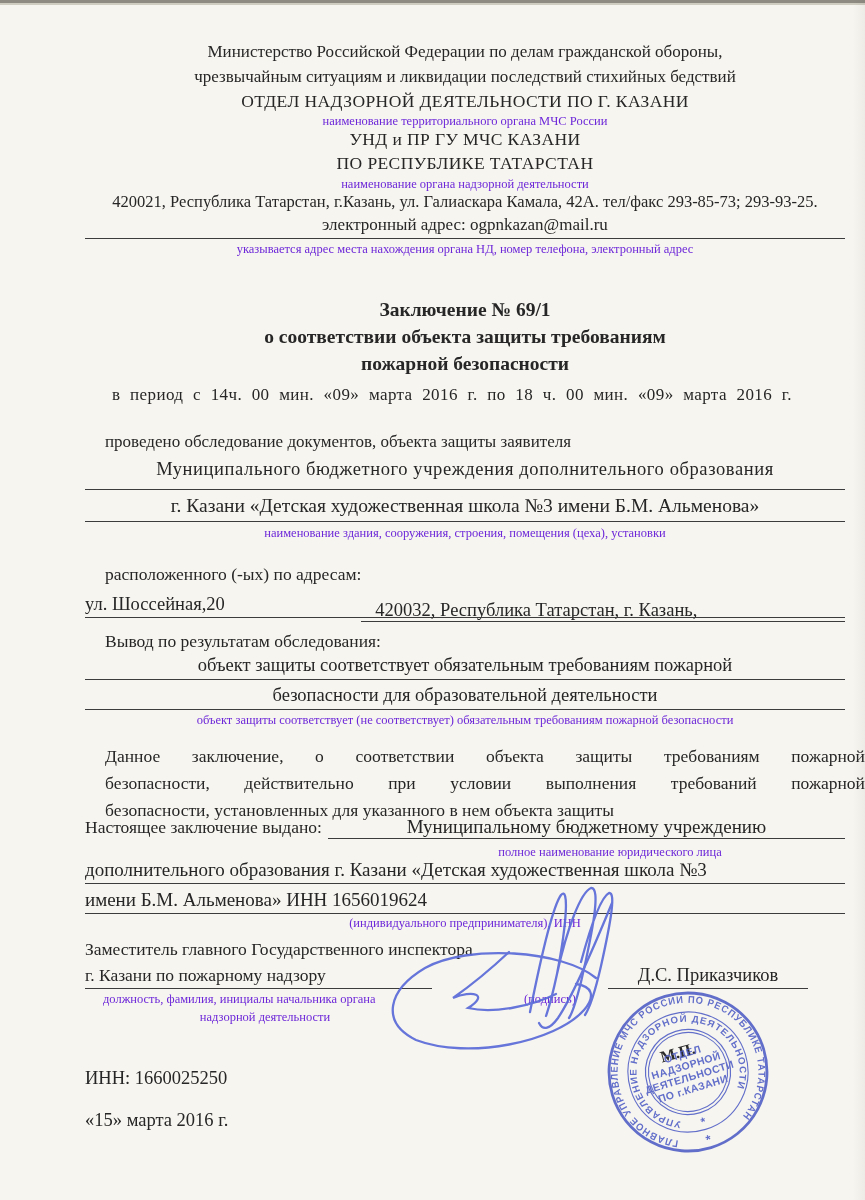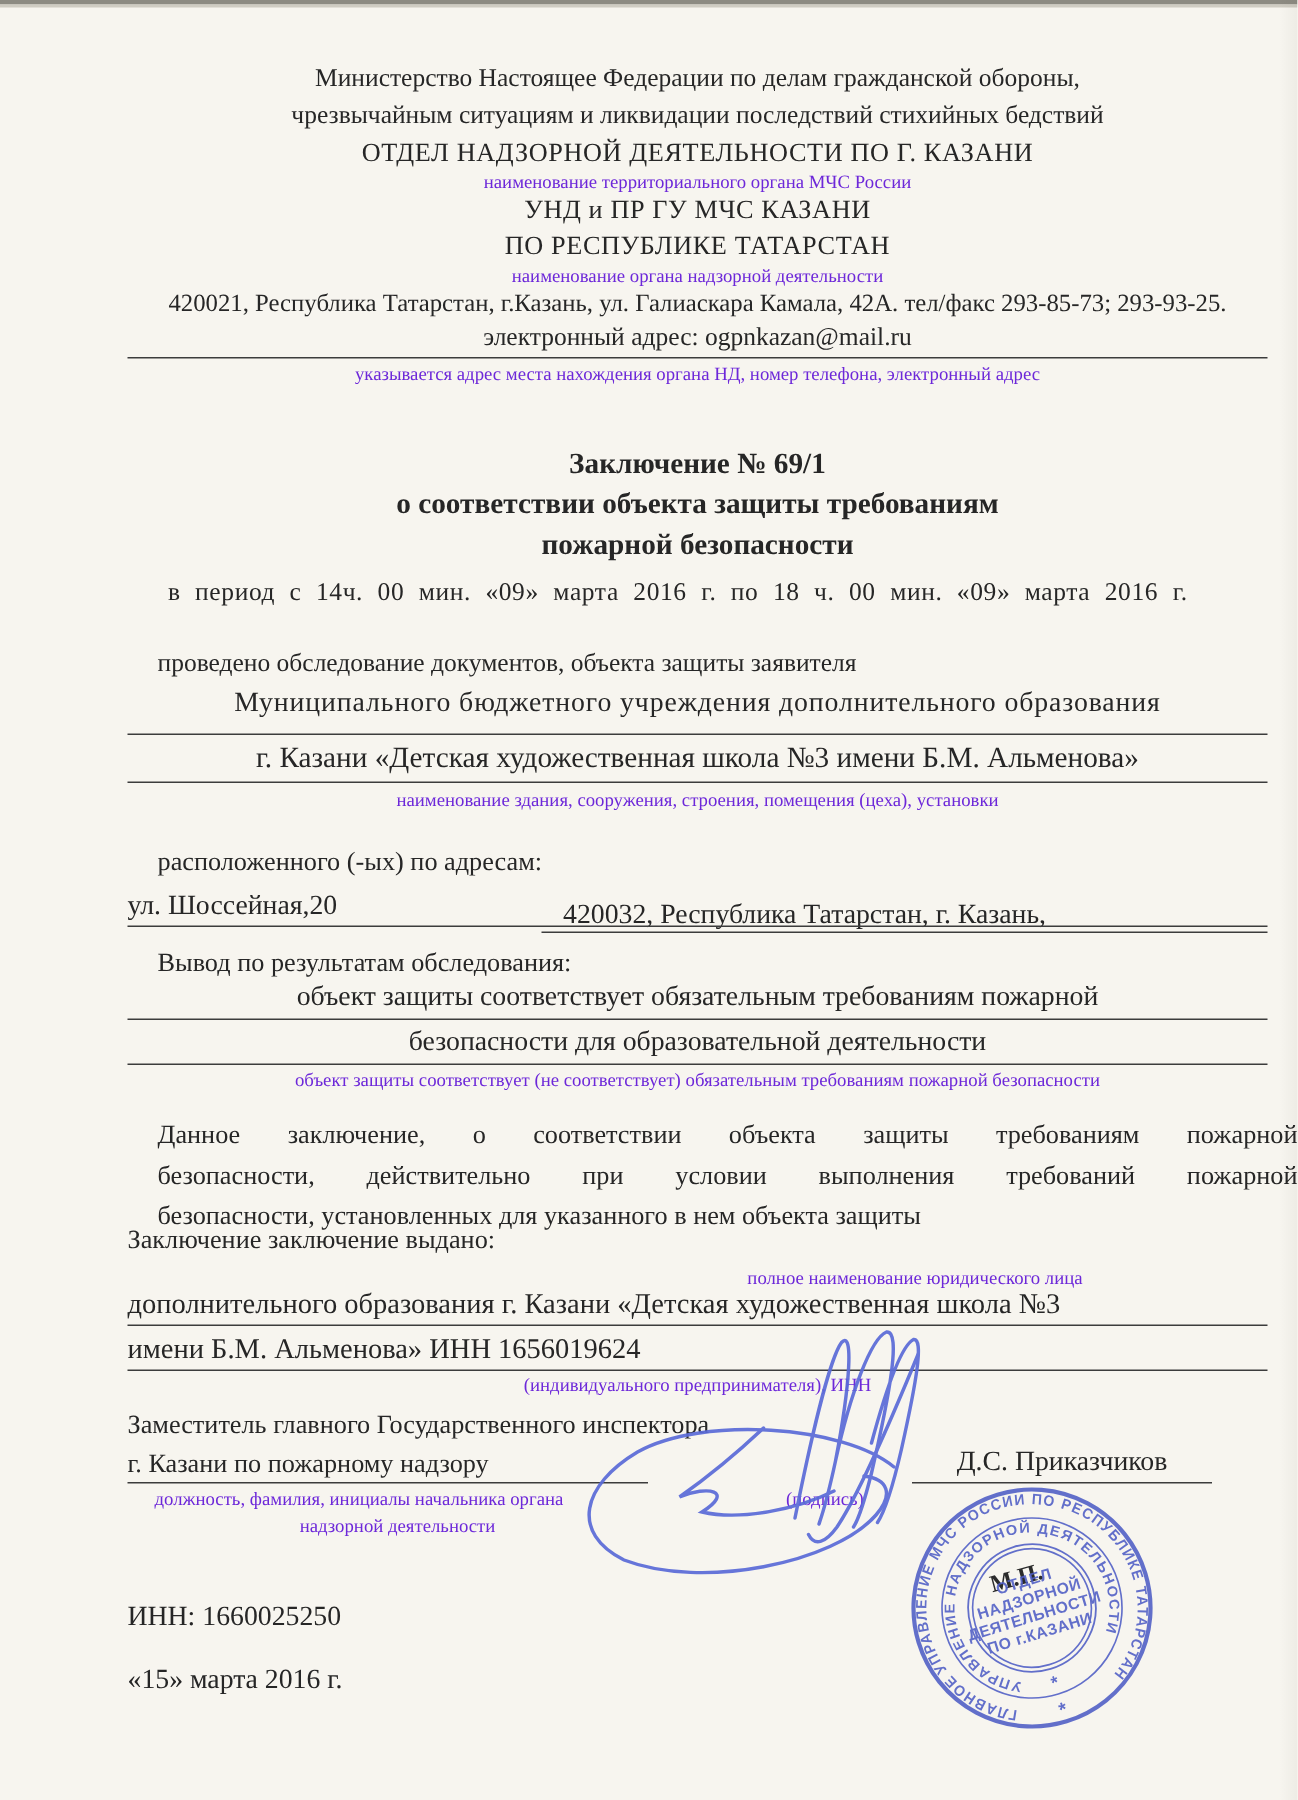--- a/index.html
+++ b/index.html
@@ -28,21 +28,21 @@
   .mp{font-size:16px;font-weight:bold;color:#2b2b2b;transform:rotate(-15deg);}
   svg text{font-family:"Liberation Sans","DejaVu Sans",sans-serif;}
 </style>
 </head>
 <body>
 
 <div id="scan-top"></div>
 <div id="scan-top2"></div>
 <div id="scan-right"></div>
 
-<div class="abs hdr c" style="top:40px;left:85px;width:760px;">Министерство Настоящее Федерации по делам гражданской обороны,</div>
+<div class="abs hdr c" style="top:40px;left:85px;width:760px;">Министерство Российской Федерации по делам гражданской обороны,</div>
 <div class="abs hdr c" style="top:65px;left:85px;width:760px;">чрезвычайным ситуациям и ликвидации последствий стихийных бедствий</div>
 <div class="abs hdr hdr-caps c" style="top:90px;left:85px;width:760px;"><span class="u">ОТДЕЛ НАДЗОРНОЙ ДЕЯТЕЛЬНОСТИ ПО Г. КАЗАНИ</span></div>
 <div class="abs small c" style="top:114px;left:85px;width:760px;">наименование территориального органа МЧС России</div>
 <div class="abs hdr hdr-caps c" style="top:128px;left:85px;width:760px;"><span class="u">УНД и ПР ГУ МЧС КАЗАНИ</span></div>
 <div class="abs hdr hdr-caps c" style="top:152px;left:85px;width:760px;"><span class="u">ПО РЕСПУБЛИКЕ ТАТАРСТАН</span></div>
 <div class="abs small c" style="top:177px;left:85px;width:760px;">наименование органа надзорной деятельности</div>
 <div class="abs c" style="top:191px;left:60px;width:810px;font-size:16.5px;line-height:22px;"><span class="u">420021, Республика Татарстан, г.Казань, ул. Галиаскара Камала, 42А. тел/факс 293-85-73; 293-93-25.</span></div>
 <div class="abs hdr c" style="top:213px;left:85px;width:760px;">электронный адрес: ogpnkazan@mail.ru</div>
 <div class="abs rule" style="top:238px;left:85px;width:760px;"></div>
 <div class="abs small c" style="top:242px;left:85px;width:760px;">указывается адрес места нахождения органа НД, номер телефона, электронный адрес</div>
@@ -70,21 +70,22 @@
 <div class="abs body-fs" style="top:629px;left:85px;width:760px;font-size:17.5px;">Вывод по результатам обследования:</div>
 <div class="abs c bline" style="top:652px;left:85px;width:760px;font-size:18.5px;line-height:27px;">объект защиты соответствует обязательным требованиям пожарной</div>
 <div class="abs c bline" style="top:682px;left:85px;width:760px;font-size:18.5px;line-height:27px;">безопасности для образовательной деятельности</div>
 <div class="abs small c" style="top:713px;left:85px;width:760px;">объект защиты соответствует (не соответствует) обязательным требованиям пожарной безопасности</div>
 
 <div class="abs body-fs j" style="top:744px;left:85px;width:760px;font-size:17.5px;">Данное заключение, о соответствии объекта защиты требованиям пожарной</div>
 <div class="abs body-fs j" style="top:771px;left:85px;width:760px;font-size:17.5px;">безопасности, действительно при условии выполнения требований пожарной</div>
 <div class="abs body-fs" style="top:798px;left:85px;width:760px;font-size:17.5px;">безопасности, установленных для указанного в нем объекта защиты</div>
 
 <div class="abs" style="top:816px;left:85px;width:760px;display:flex;align-items:baseline;">
-  <span style="font-size:17.5px;white-space:nowrap;">Заключение заключение выдано:</span>
+  <span style="font-size:17.5px;white-space:nowrap;">Настоящее заключение выдано:</span>
+  <span class="bline c" style="flex:1;font-size:19px;margin-left:6px;">Муниципальному бюджетному  учреждению</span>
 </div>
 <div class="abs small c" style="top:845px;left:375px;width:470px;">полное наименование юридического лица</div>
 <div class="abs bline" style="top:856px;left:85px;width:760px;font-size:19px;line-height:27px;">дополнительного образования г. Казани «Детская художественная школа №3</div>
 <div class="abs bline" style="top:886px;left:85px;width:760px;font-size:19px;line-height:27px;">имени Б.М. Альменова» ИНН 1656019624</div>
 <div class="abs small c" style="top:916px;left:85px;width:760px;">(индивидуального предпринимателя), ИНН</div>
 
 <div class="abs" style="top:937px;left:85px;width:500px;font-size:17.5px;line-height:25px;">Заместитель главного Государственного инспектора</div>
 <div class="abs bline" style="top:962px;left:85px;width:347px;font-size:17.5px;line-height:26px;">г. Казани по пожарному надзору</div>
 <div class="abs bline c" style="top:962px;left:608px;width:200px;font-size:18.5px;line-height:26px;">Д.С. Приказчиков</div>
 <div class="abs small" style="top:992px;left:103px;">должность, фамилия, инициалы начальника органа</div>

